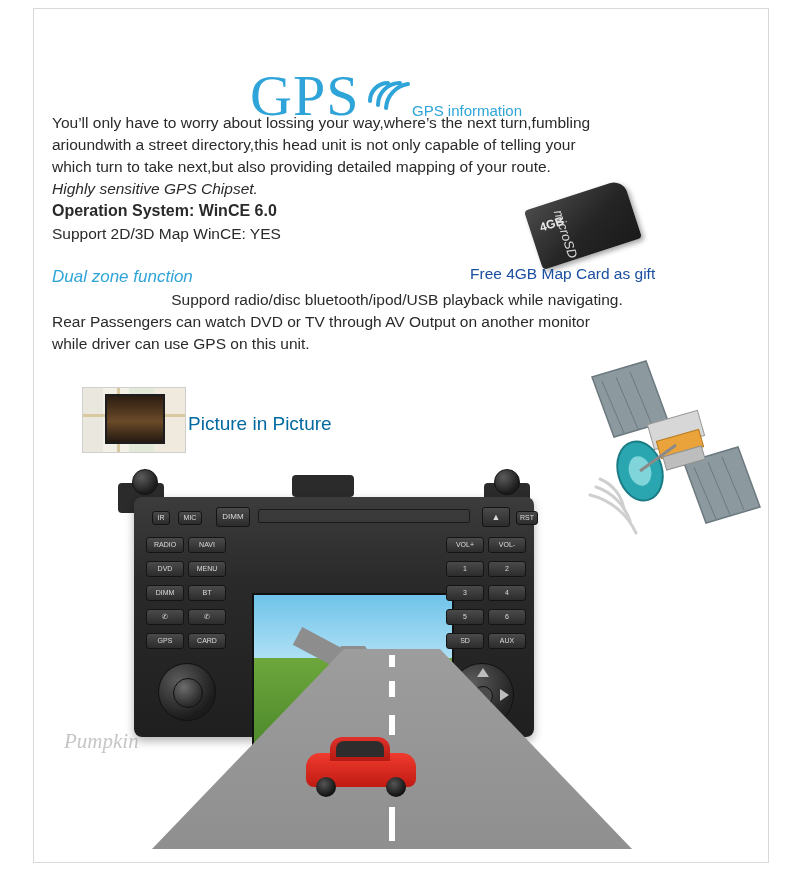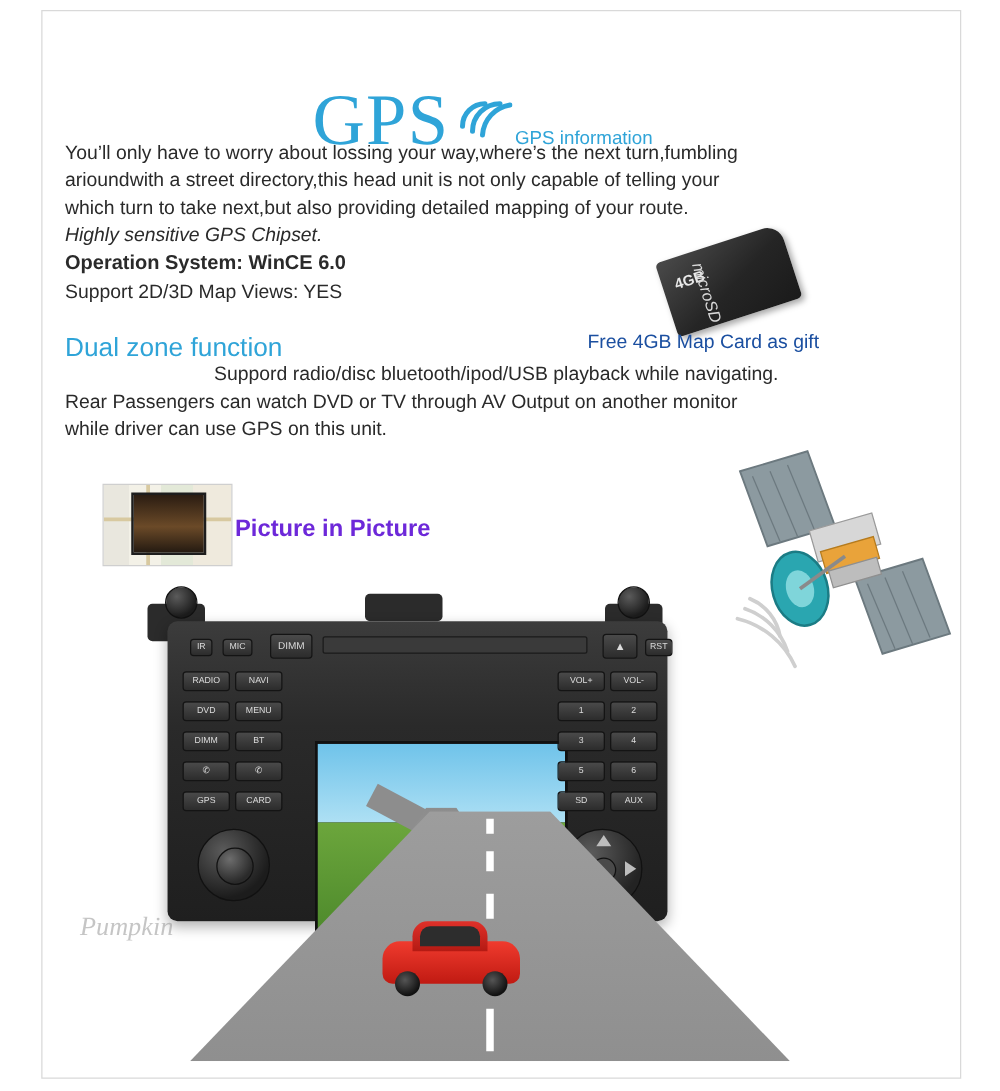--- a/index.html
+++ b/index.html
@@ -66,22 +66,23 @@
     width: 690px;
   }
   #p1 { top: 103px; }
   #p2 { top: 169px; font-style: italic; }
   #p3 { top: 191px; font-weight: bold; font-size: 16px; }
   #p4 { top: 214px; }
   .dual-zone {
     position: absolute;
     left: 18px;
     top: 258px;
-    font-size: 21px;
+    font-size: 17px;
     color: #2fa4d8;
+    font-style: italic;
   }
   #p5 { top: 280px; text-align: center; }
   #p6 { top: 302px; }
   #p7 { top: 324px; }
 
   .sdcard-caption {
     position: absolute;
     left: 436px;
     top: 256px;
     font-size: 15.5px;
@@ -152,22 +153,21 @@
     left: 22px; top: 6px;
     width: 56px; height: 46px;
     background: linear-gradient(180deg,#2b1d12 0%,#6b4a28 55%,#241a11 100%);
     border: 2px solid #1d1d1d;
   }
   .pip-title {
     position: absolute;
     left: 154px;
     top: 404px;
     font-size: 19px;
-    color: #6d28d9;
-    font-weight: bold;
+    color: #0369a1;
   }
   
   .satellite {
     position: absolute;
     left: 538px;
     top: 350px;
     width: 190px;
     height: 190px;
   }
   
@@ -330,21 +330,21 @@
     <div class="gps-info-title">GPS information</div>
   </div>
 
   <div class="para" id="p1">
     <div>You’ll only have to worry about lossing your way,where’s the next turn,fumbling</div>
     <div>arioundwith a street directory,this head unit is not only capable of telling your</div>
     <div>which turn to take next,but also providing detailed mapping of your route.</div>
   </div>
   <div class="para" id="p2">Highly sensitive GPS Chipset.</div>
   <div class="para" id="p3">Operation System: WinCE 6.0</div>
-  <div class="para" id="p4">Support 2D/3D Map Views: YES</div>
+  <div class="para" id="p4">Support 2D/3D Map WinCE: YES</div>
 
   <div class="dual-zone">Dual zone function</div>
   <div class="para" id="p5">Suppord radio/disc bluetooth/ipod/USB playback while navigating.</div>
   <div class="para" id="p6">Rear Passengers can watch DVD or TV through AV Output on another monitor</div>
   <div class="para" id="p7">while driver can use GPS on this unit.</div>
 
   <div class="sdcard">
     <div class="body"></div>
     <div class="notch"></div>
     <div class="gb">4GB</div>

